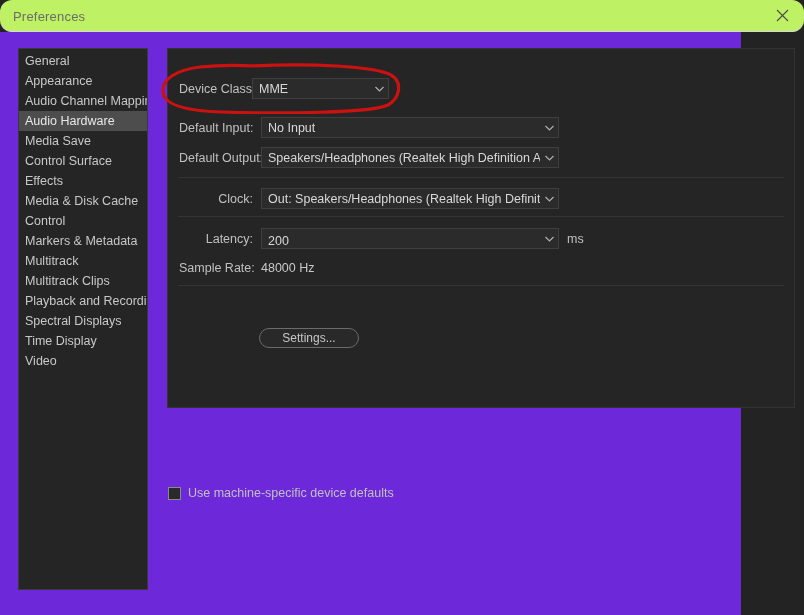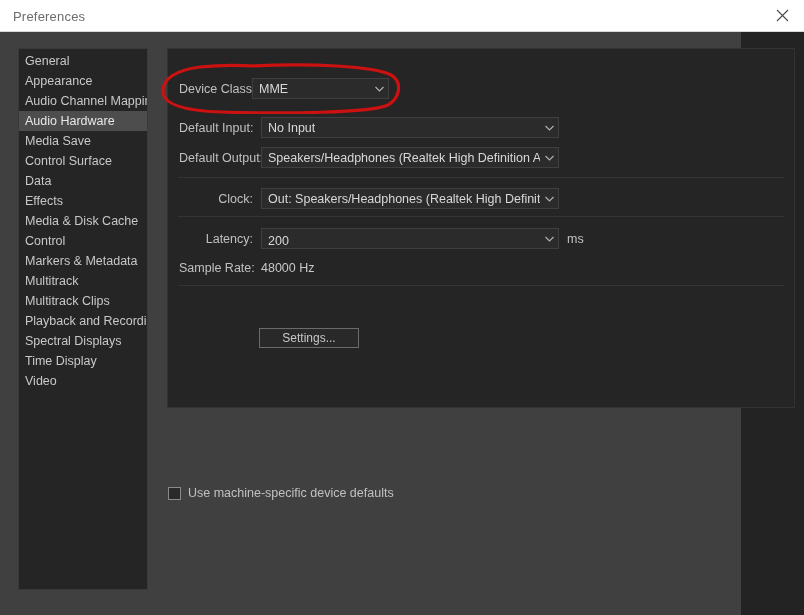--- a/index.html
+++ b/index.html
@@ -16,23 +16,24 @@
     position: relative;
     -webkit-font-smoothing: antialiased;
   }
 
   
   .titlebar {
     position: absolute;
     left: 0; top: 0;
     width: 804px;
     height: 32px;
-    background: #ffffff;
+    background: #bef264;
     border-bottom: 1px solid #d8d8d8;
     box-sizing: border-box;
+    border-radius: 12px;
   }
   .titlebar-text {
     position: absolute;
     left: 13px;
     top: 9px;
     font-size: 13px;
     color: #6c6c6c;
     letter-spacing: 0.2px;
     white-space: nowrap;
   }
@@ -48,21 +49,21 @@
   }
   .close-btn svg { display: block; }
 
   
   .dialog-body {
     position: absolute;
     left: 0;
     top: 32px;
     width: 741px;
     height: 583px;
-    background: #404040;
+    background: #6d28d9;
   }
 
   
   .sidebar {
     position: absolute;
     left: 18px;
     top: 16px;
     width: 130px;
     height: 542px;
     background: #252525;
@@ -171,21 +172,21 @@
   }
 
   
   .settings-btn {
     position: absolute;
     left: 259px;
     top: 296px;
     width: 100px;
     height: 20px;
     border: 1px solid #6b6b6b;
-    border-radius: 0;
+    border-radius: 10px;
     background: #292929;
     color: #c8c8c8;
     font-size: 12px;
     font-family: "Liberation Sans", sans-serif;
     display: flex;
     align-items: center;
     justify-content: center;
     box-sizing: border-box;
     padding: 0;
   }
@@ -238,21 +239,20 @@
 
 <div class="dialog-body">
 
   <div class="sidebar">
     <div class="sidebar-item">General</div>
     <div class="sidebar-item">Appearance</div>
     <div class="sidebar-item">Audio Channel Mapping</div>
     <div class="sidebar-item selected">Audio Hardware</div>
     <div class="sidebar-item">Media Save</div>
     <div class="sidebar-item">Control Surface</div>
-    <div class="sidebar-item">Data</div>
     <div class="sidebar-item">Effects</div>
     <div class="sidebar-item">Media &amp; Disk Cache</div>
     <div class="sidebar-item">Control</div>
     <div class="sidebar-item">Markers &amp; Metadata</div>
     <div class="sidebar-item">Multitrack</div>
     <div class="sidebar-item">Multitrack Clips</div>
     <div class="sidebar-item">Playback and Recording</div>
     <div class="sidebar-item">Spectral Displays</div>
     <div class="sidebar-item">Time Display</div>
     <div class="sidebar-item">Video</div>

